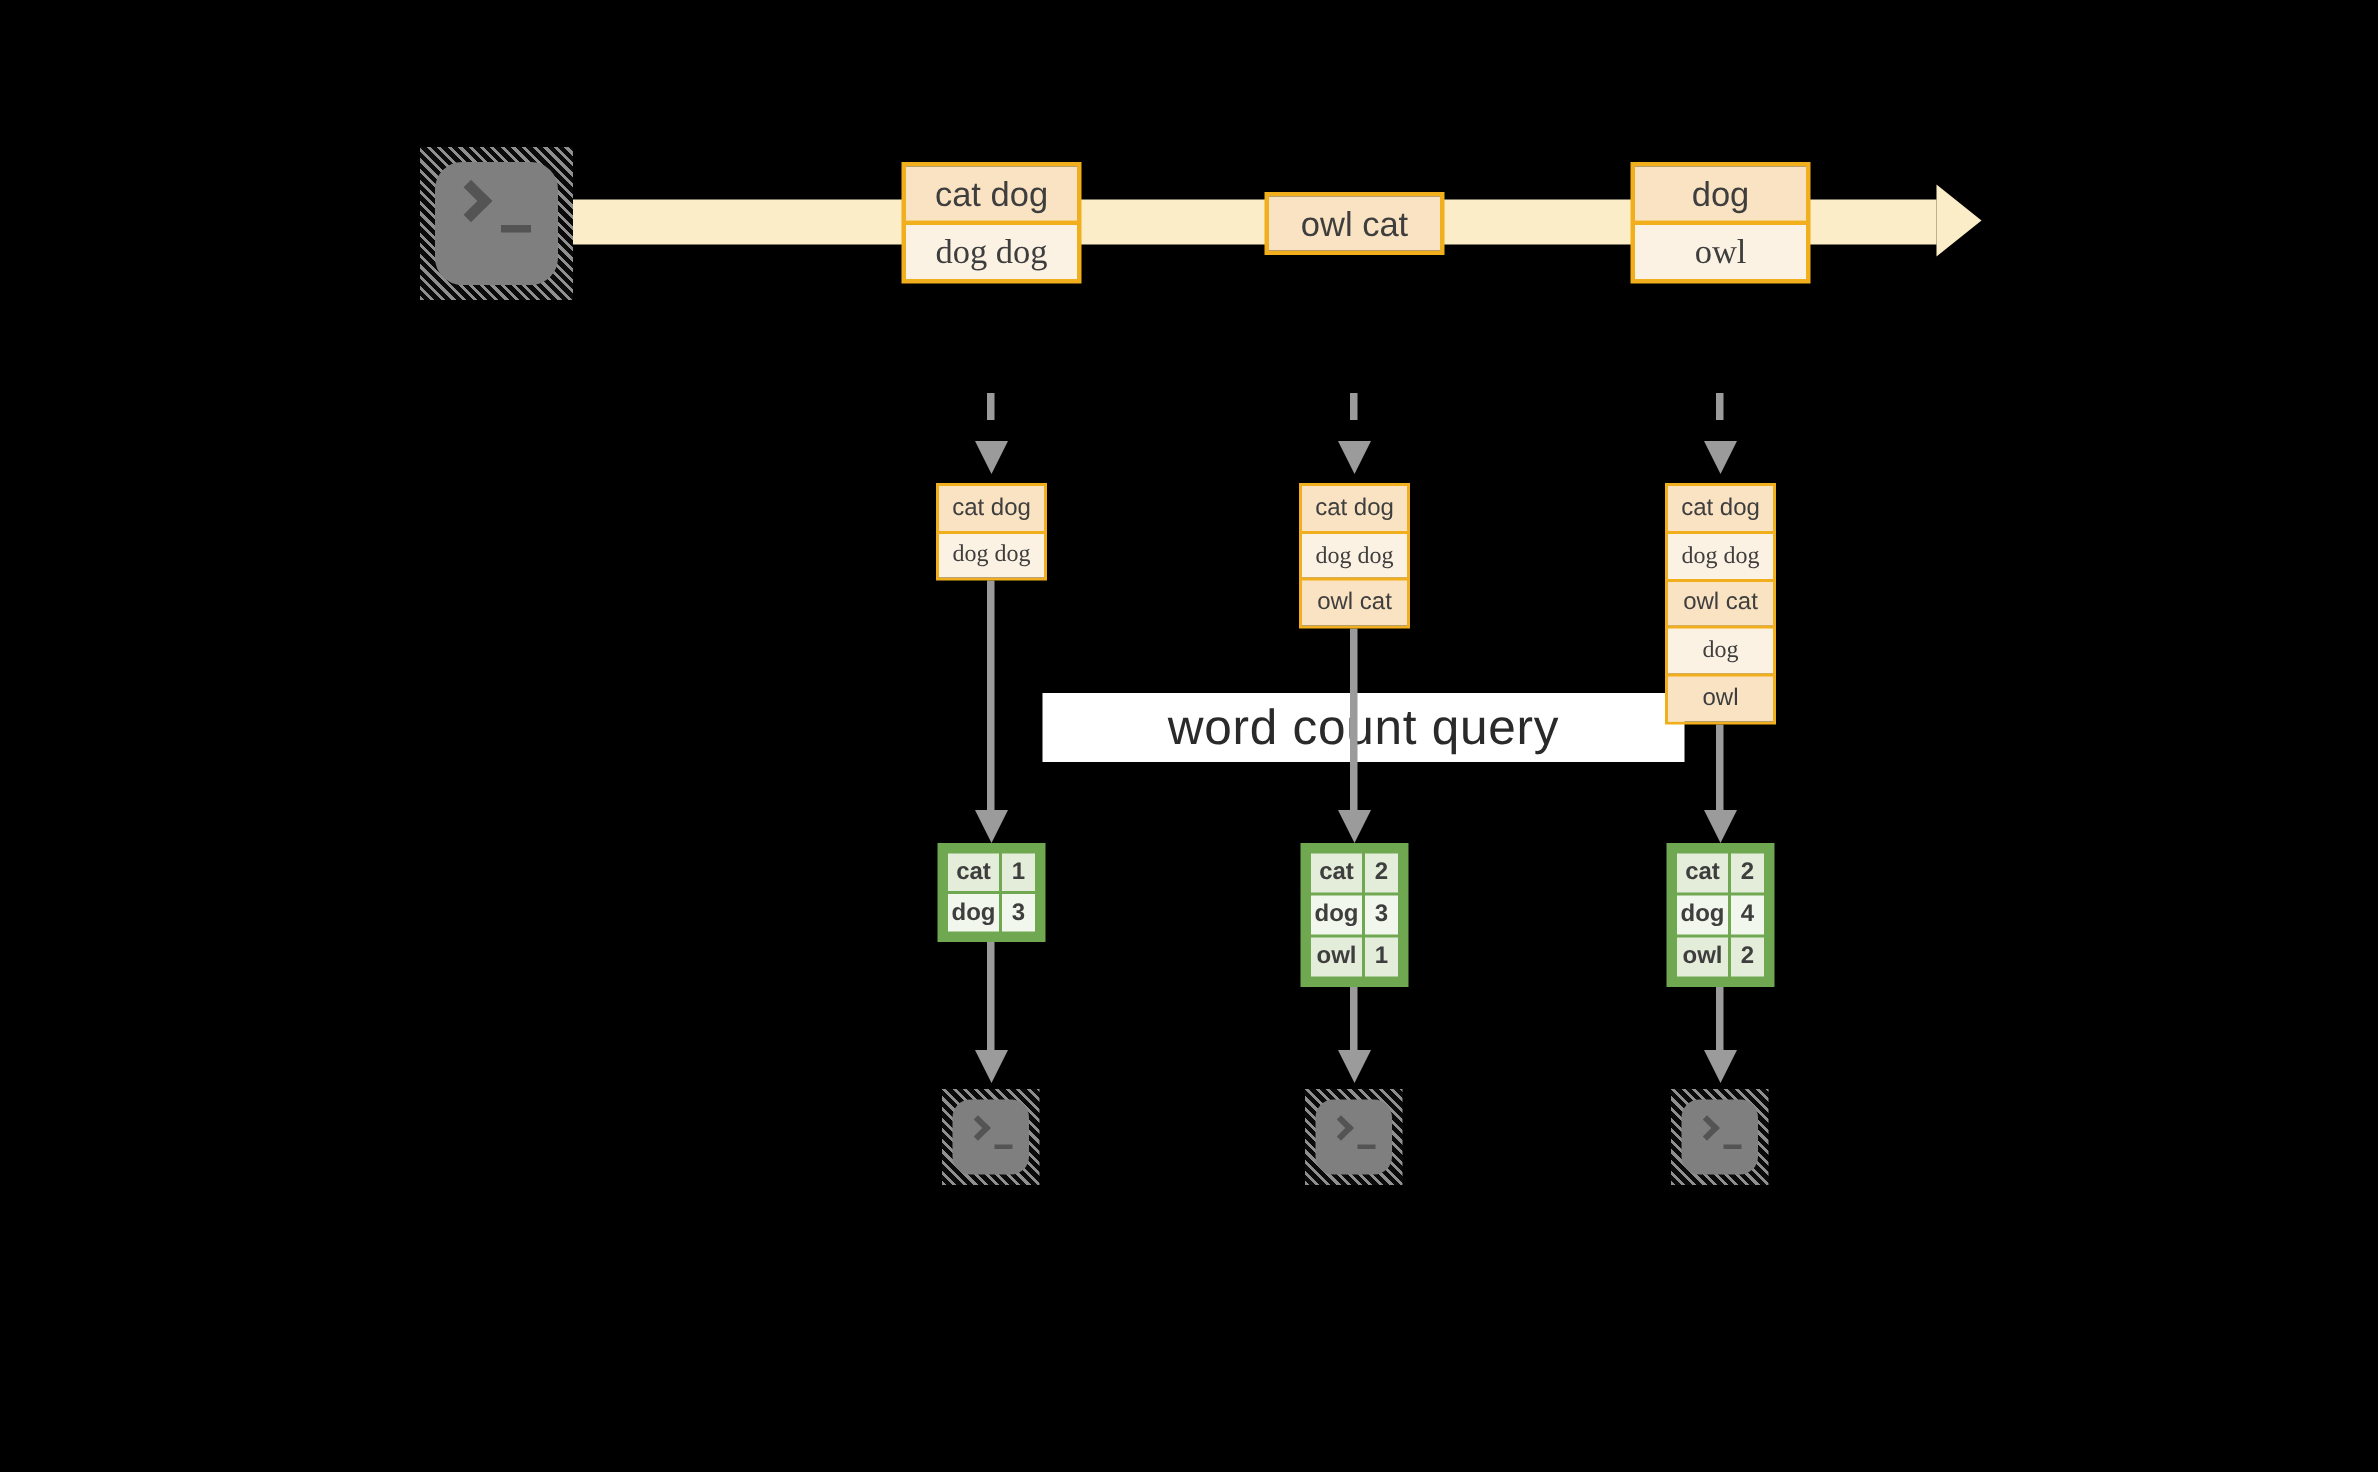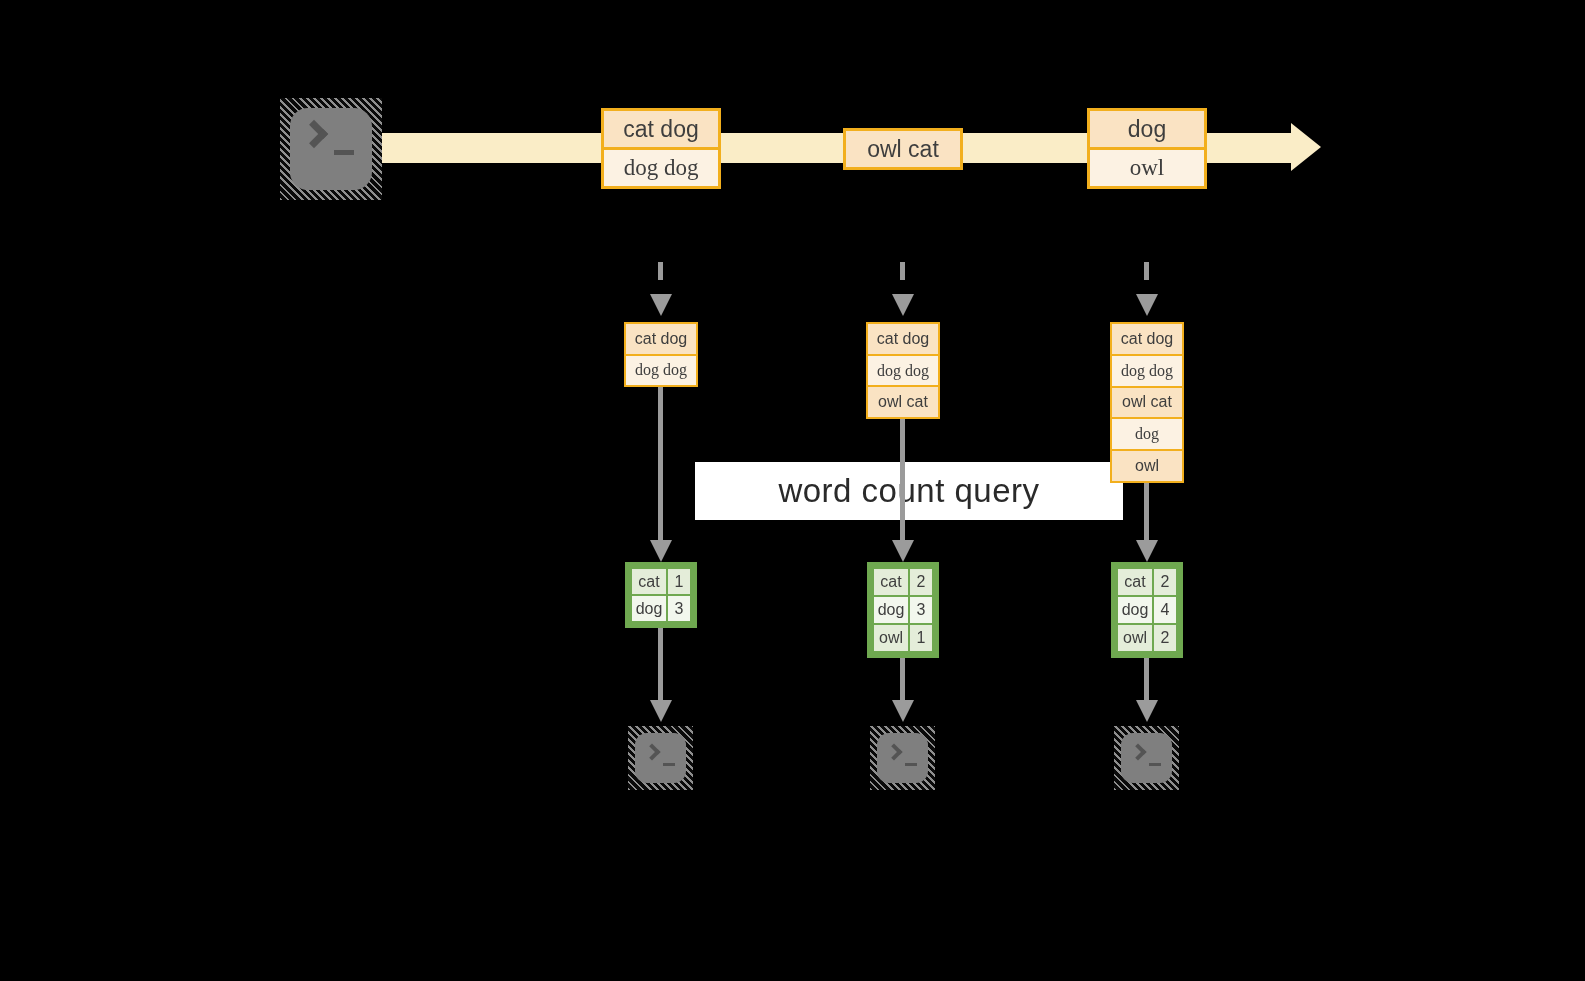--- a/index.html
+++ b/index.html
@@ -47,21 +47,21 @@
   .ahead { width: 0; height: 0; z-index: 2;
     border-left: 11px solid transparent; border-right: 11px solid transparent;
     border-top: 22px solid var(--arrow-gray, #9B9B9B); }
 
   
   .qband { background: #ffffff; z-index: 1; display: flex; align-items: center; justify-content: center; }
   .qband span { font-size: 33px; color: #2a2a2a; letter-spacing: 0.5px; white-space: nowrap; }
 
   
   .gtable { background: var(--green-border, #6FA850); padding: 7px; display: grid;
-    grid-template-columns: 1fr 22px; gap: 2px; z-index: 3; }
+    grid-template-columns: 1fr 22px; gap: 2px; z-index: 3; font-weight: bold; }
   .gcell { display: flex; align-items: center; justify-content: center; font-size: 16px; }
   .gdark { background: var(--green-cell-dark, #E4EDD9); }
   .glight { background: var(--green-cell-light, #F2F7ED); }
 </style>
 </head>
 <body>
 
 <div class="canvas">
 
   <div class="abs hatch" style="left:280px;top:98px;width:102px;height:102px;">
@@ -103,21 +103,21 @@
     <div class="orow fill-a">owl cat</div>
   </div>
   <div class="abs obox thin state" style="left:1110px;top:322px;width:74px;height:161px;">
     <div class="orow fill-a">cat dog</div>
     <div class="orow fill-b">dog dog</div>
     <div class="orow fill-a">owl cat</div>
     <div class="orow fill-b">dog</div>
     <div class="orow fill-a">owl</div>
   </div>
 
-  <div class="abs qband" style="left:695px;top:462px;width:428px;height:58px;">
+  <div class="abs qband" style="left:695px;top:462px;width:428px;height:46px;">
     <span>word count query</span>
   </div>
 
   <div class="abs vline" style="left:658px;top:387px;height:153px;"></div>
   <div class="abs ahead" style="left:650px;top:540px;"></div>
   <div class="abs vline" style="left:900px;top:419px;height:121px;"></div>
   <div class="abs ahead" style="left:892px;top:540px;"></div>
   <div class="abs vline" style="left:1144px;top:483px;height:57px;"></div>
   <div class="abs ahead" style="left:1136px;top:540px;"></div>
 

